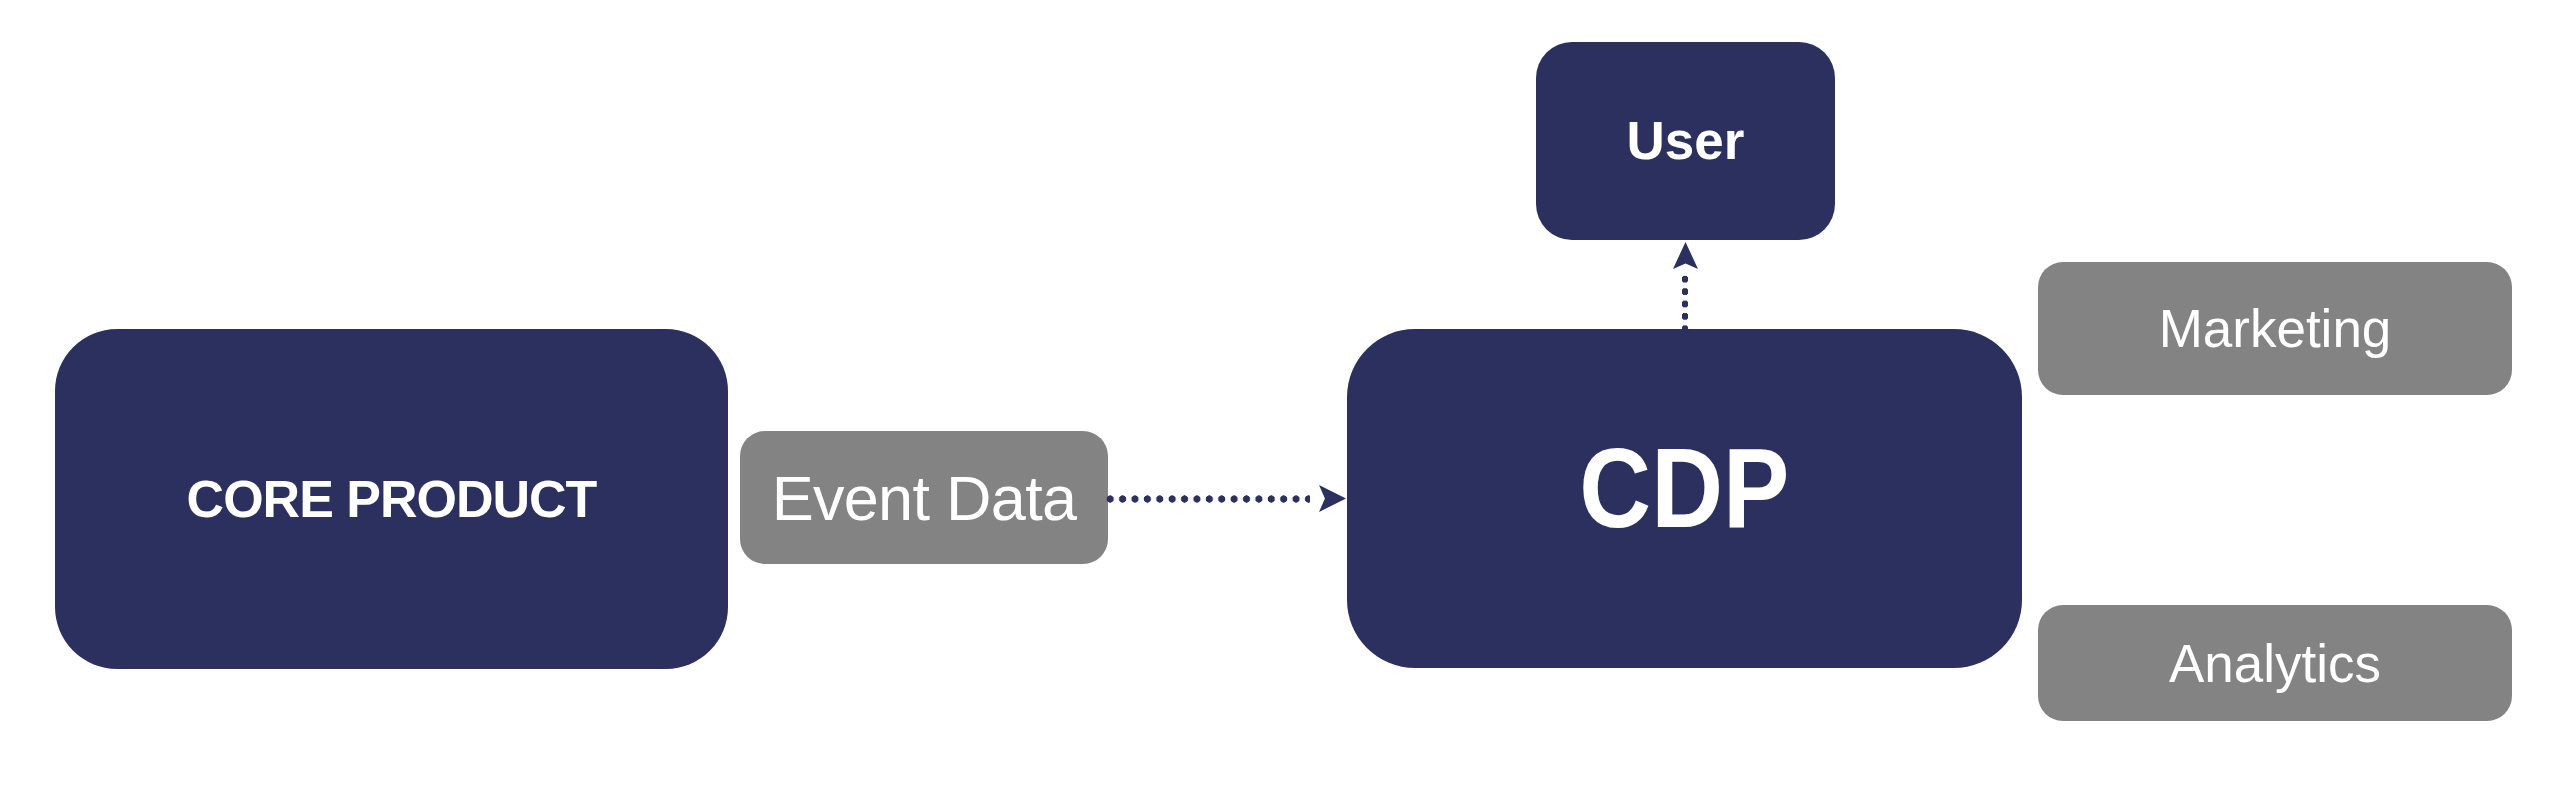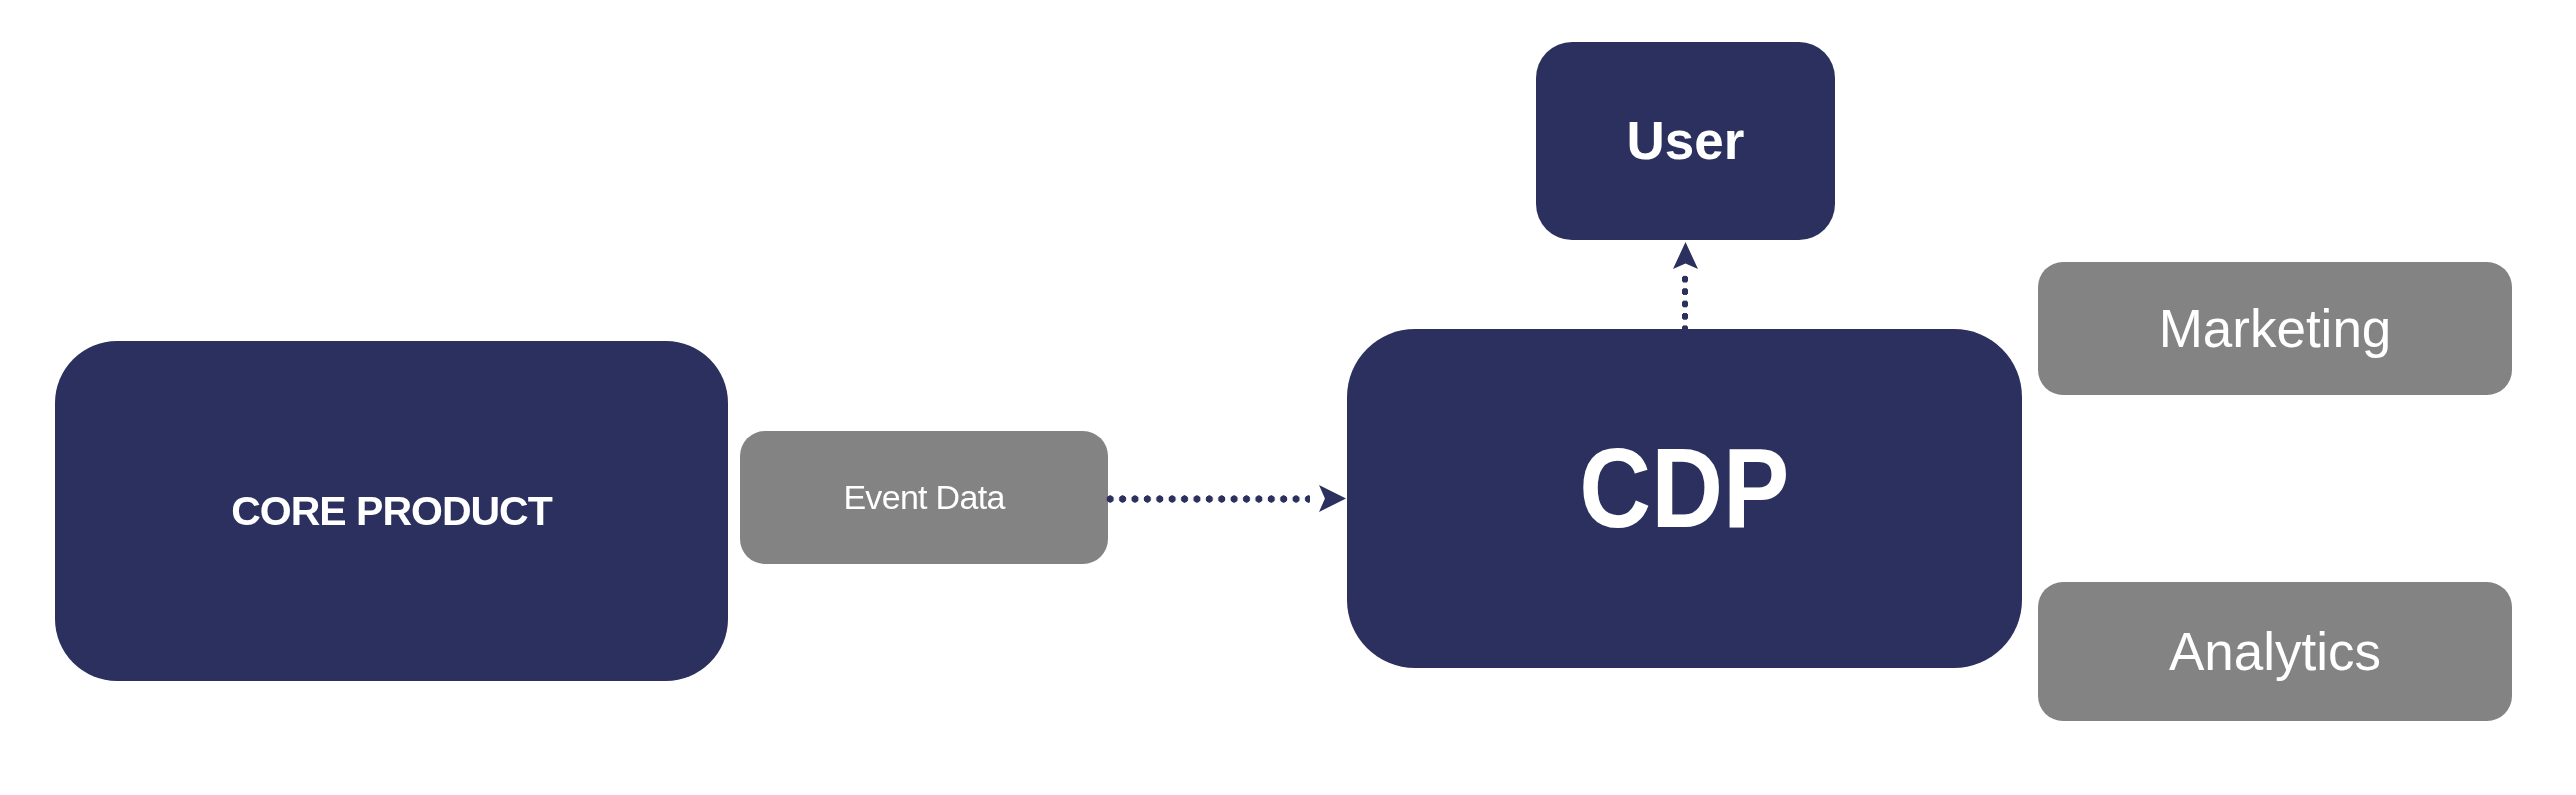--- a/index.html
+++ b/index.html
@@ -21,28 +21,28 @@
     text-align:center;
     color:var(--text);
   }
   .navy{background:var(--navy);}
   .gray{background:var(--gray);}
 
   
   .core{
     left:55px; top:329px; width:673px; height:340px;
     border-radius:62px;
-    font-size:41px; font-weight:bold; letter-spacing:-1px;margin-top:12px;
+    font-size:52px; font-weight:bold; letter-spacing:-1px;
   }
 
   
   .event{
     left:740px; top:431px; width:368px; height:133px;
     border-radius:25px;
-    font-size:34px; letter-spacing:-0.7px;
+    font-size:63px; letter-spacing:-0.7px;
   }
 
   
   .cdp{
     left:1347px; top:329px; width:675px; height:339px;
     border-radius:68px;
     font-size:113px; font-weight:bold;
     padding-bottom:22px;
   }
   .cdp .squeeze{display:inline-block;transform:scaleX(0.88);transform-origin:center;}
@@ -56,21 +56,21 @@
   .profile .line{display:block;}
 
   
   .dest{
     left:2038px; width:474px;
     border-radius:25px;
     font-size:53px;
   }
   .dest-0{top:262px; height:133px;}
   .dest-1{top:432px; height:135px;}
-  .dest-2{top:582px; height:139px;}
+  .dest-2{top:605px; height:116px;}
 
   
   .h-dots{
     position:absolute;
     left:1104px; top:494px; width:206px; height:10.4px;
     background-image:radial-gradient(circle, var(--navy) 3.6px, transparent 3.9px);
     background-size:12.4px 10.4px;
     background-repeat:repeat-x;
     background-position:center left;
   }

